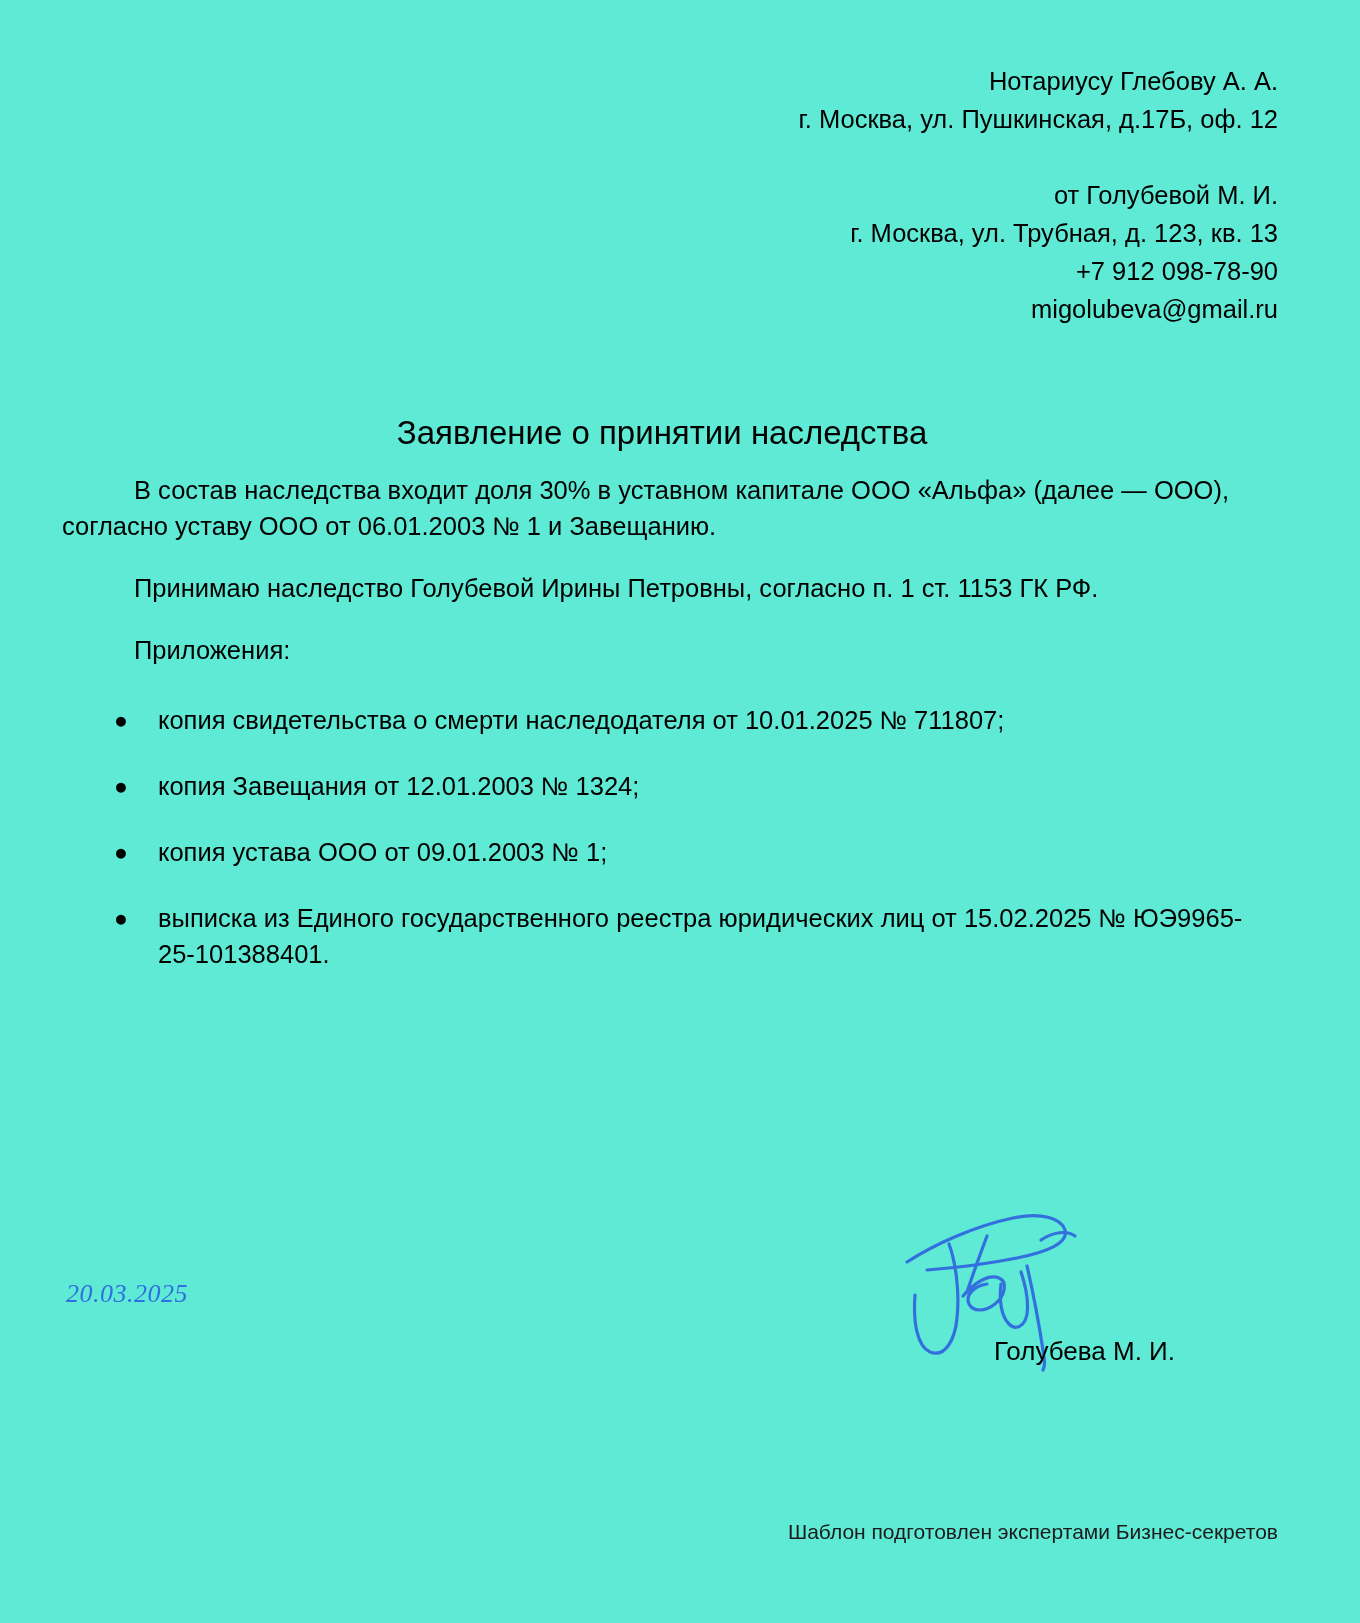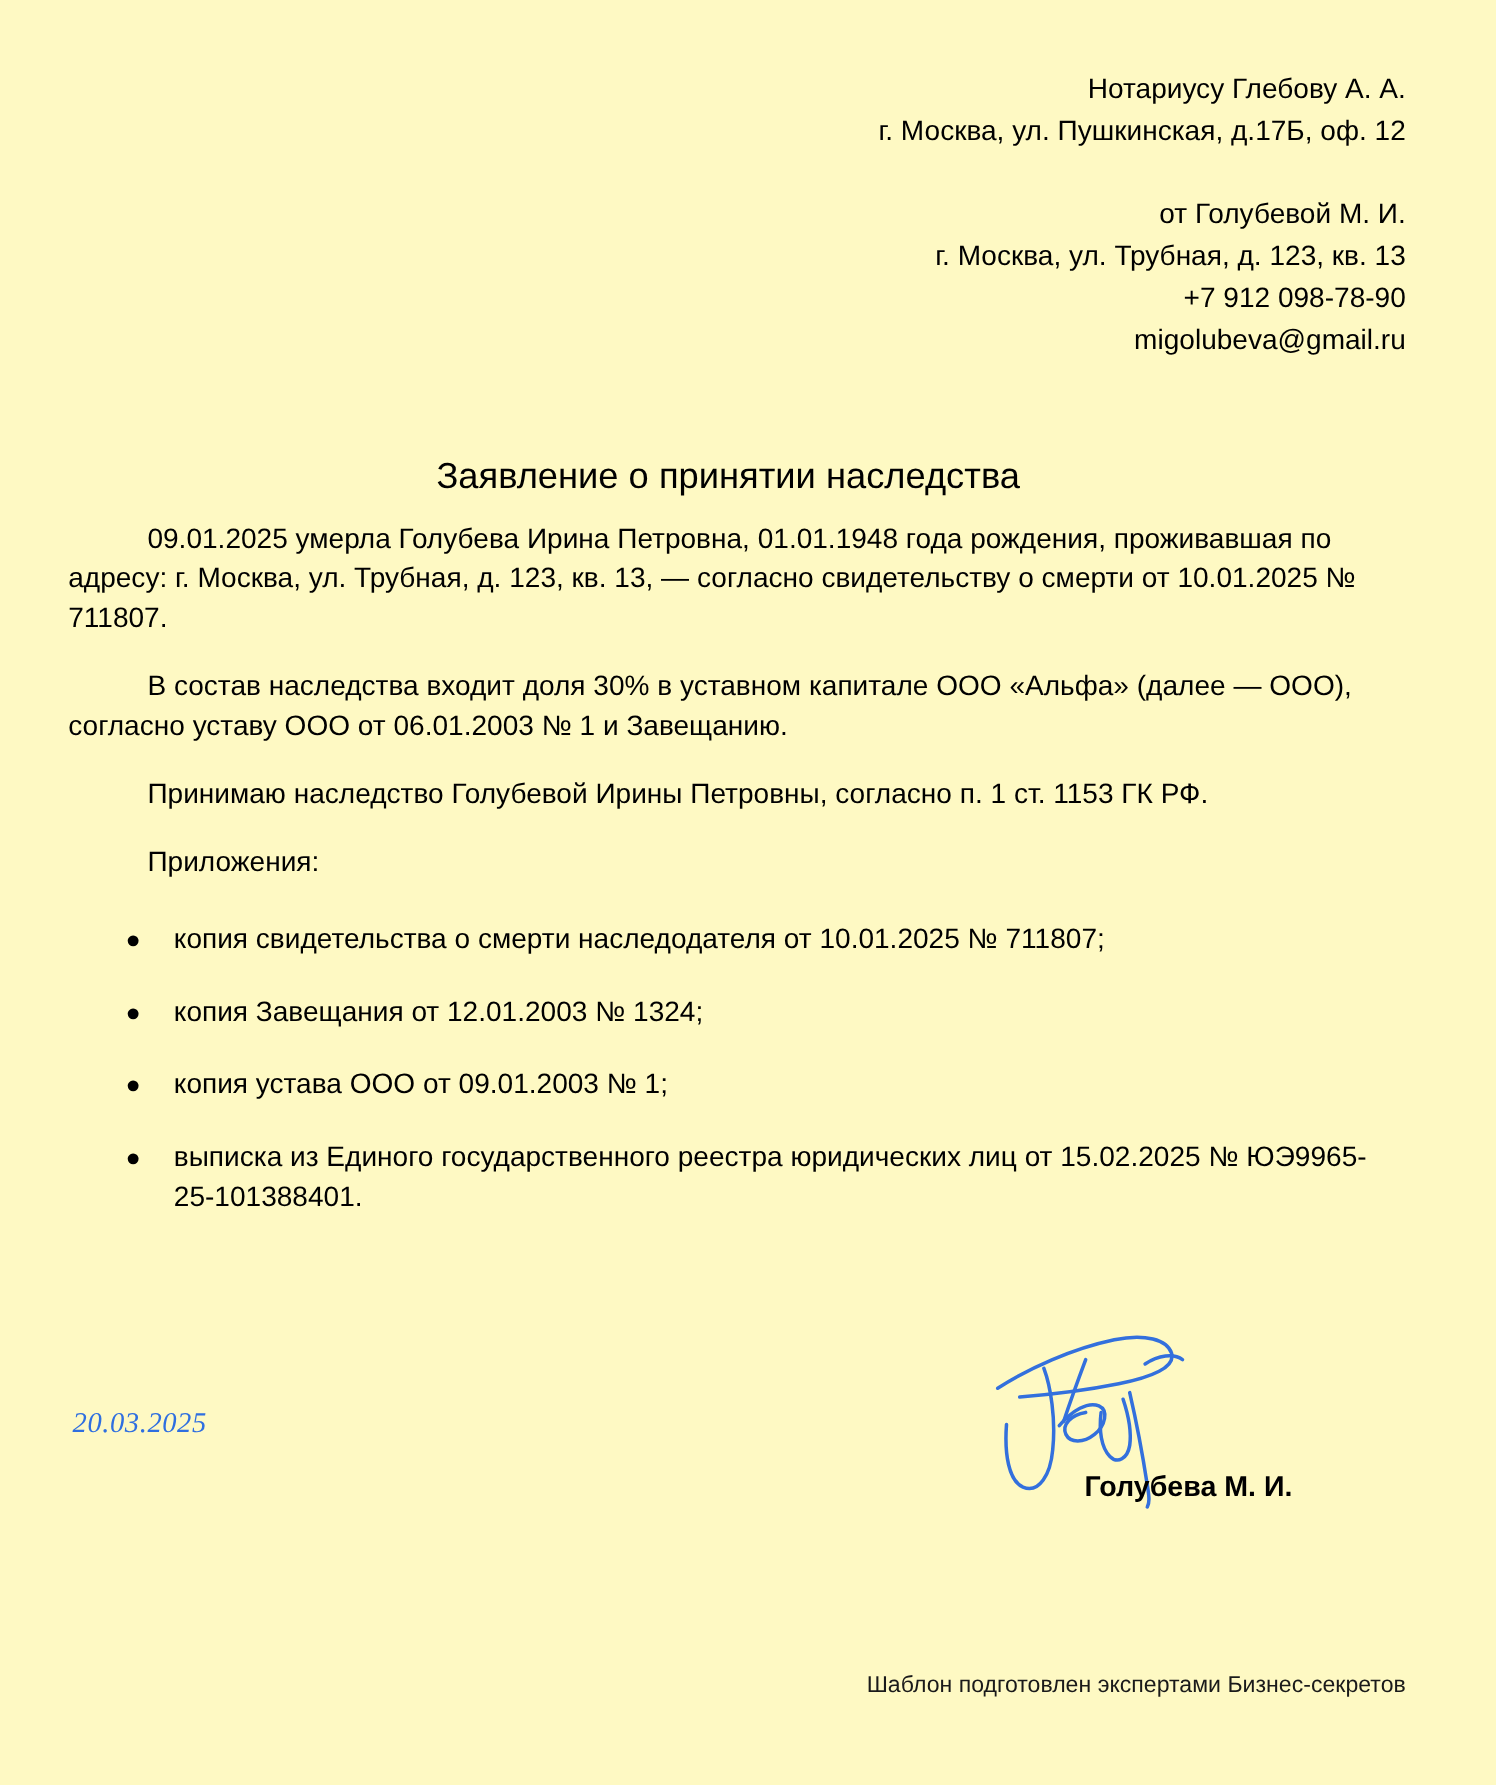--- a/index.html
+++ b/index.html
@@ -9,21 +9,21 @@
   }
   body {
     font-family: "Liberation Sans", "DejaVu Sans", sans-serif;
     color: #000000;
   }
   .page {
     position: relative;
     width: 1360px;
     height: 1623px;
     margin: 0 auto;
-    background: #fef9c3;
+    background: #5eead4;
     box-sizing: border-box;
     overflow: hidden;
   }
 
   
   .header-block {
     position: absolute;
     top: 62px;
     right: 82px;
     width: 700px;
@@ -111,21 +111,20 @@
   .signature-area svg {
     display: block;
   }
   .signer-name {
     position: absolute;
     right: 185px;
     top: 1336px;
     font-size: 26px;
     text-align: center;
     white-space: nowrap;
-    font-weight: bold;
   }
 
   
   .footer-note {
     position: absolute;
     right: 82px;
     top: 1520px;
     font-size: 21px;
     color: #1a1a1a;
     white-space: nowrap;
@@ -145,21 +144,20 @@
       <div class="header-line">от Голубевой М. И.</div>
       <div class="header-line">г. Москва, ул. Трубная, д. 123, кв. 13</div>
       <div class="header-line">+7 912 098-78-90</div>
       <div class="header-line">migolubeva@gmail.ru</div>
     </div>
   </div>
 
   <h1 class="doc-title">Заявление о принятии наследства</h1>
 
   <div class="body-wrap">
-    <p class="para">09.01.2025 умерла Голубева Ирина Петровна, 01.01.1948 года рождения, проживавшая по адресу: г. Москва, ул. Трубная, д. 123, кв. 13, — согласно свидетельству о смерти от 10.01.2025 № 711807.</p>
     <p class="para">В состав наследства входит доля 30% в уставном капитале ООО «Альфа» (далее — ООО), согласно уставу ООО от 06.01.2003 № 1 и Завещанию.</p>
     <p class="para">Принимаю наследство Голубевой Ирины Петровны, согласно п. 1 ст. 1153 ГК РФ.</p>
 
     <p class="para attach-head">Приложения:</p>
 
     <ul class="attachments">
       <li>
         <span class="bullet">●</span>
         <span>копия свидетельства о смерти наследодателя от 10.01.2025 № 711807;</span>
       </li>

